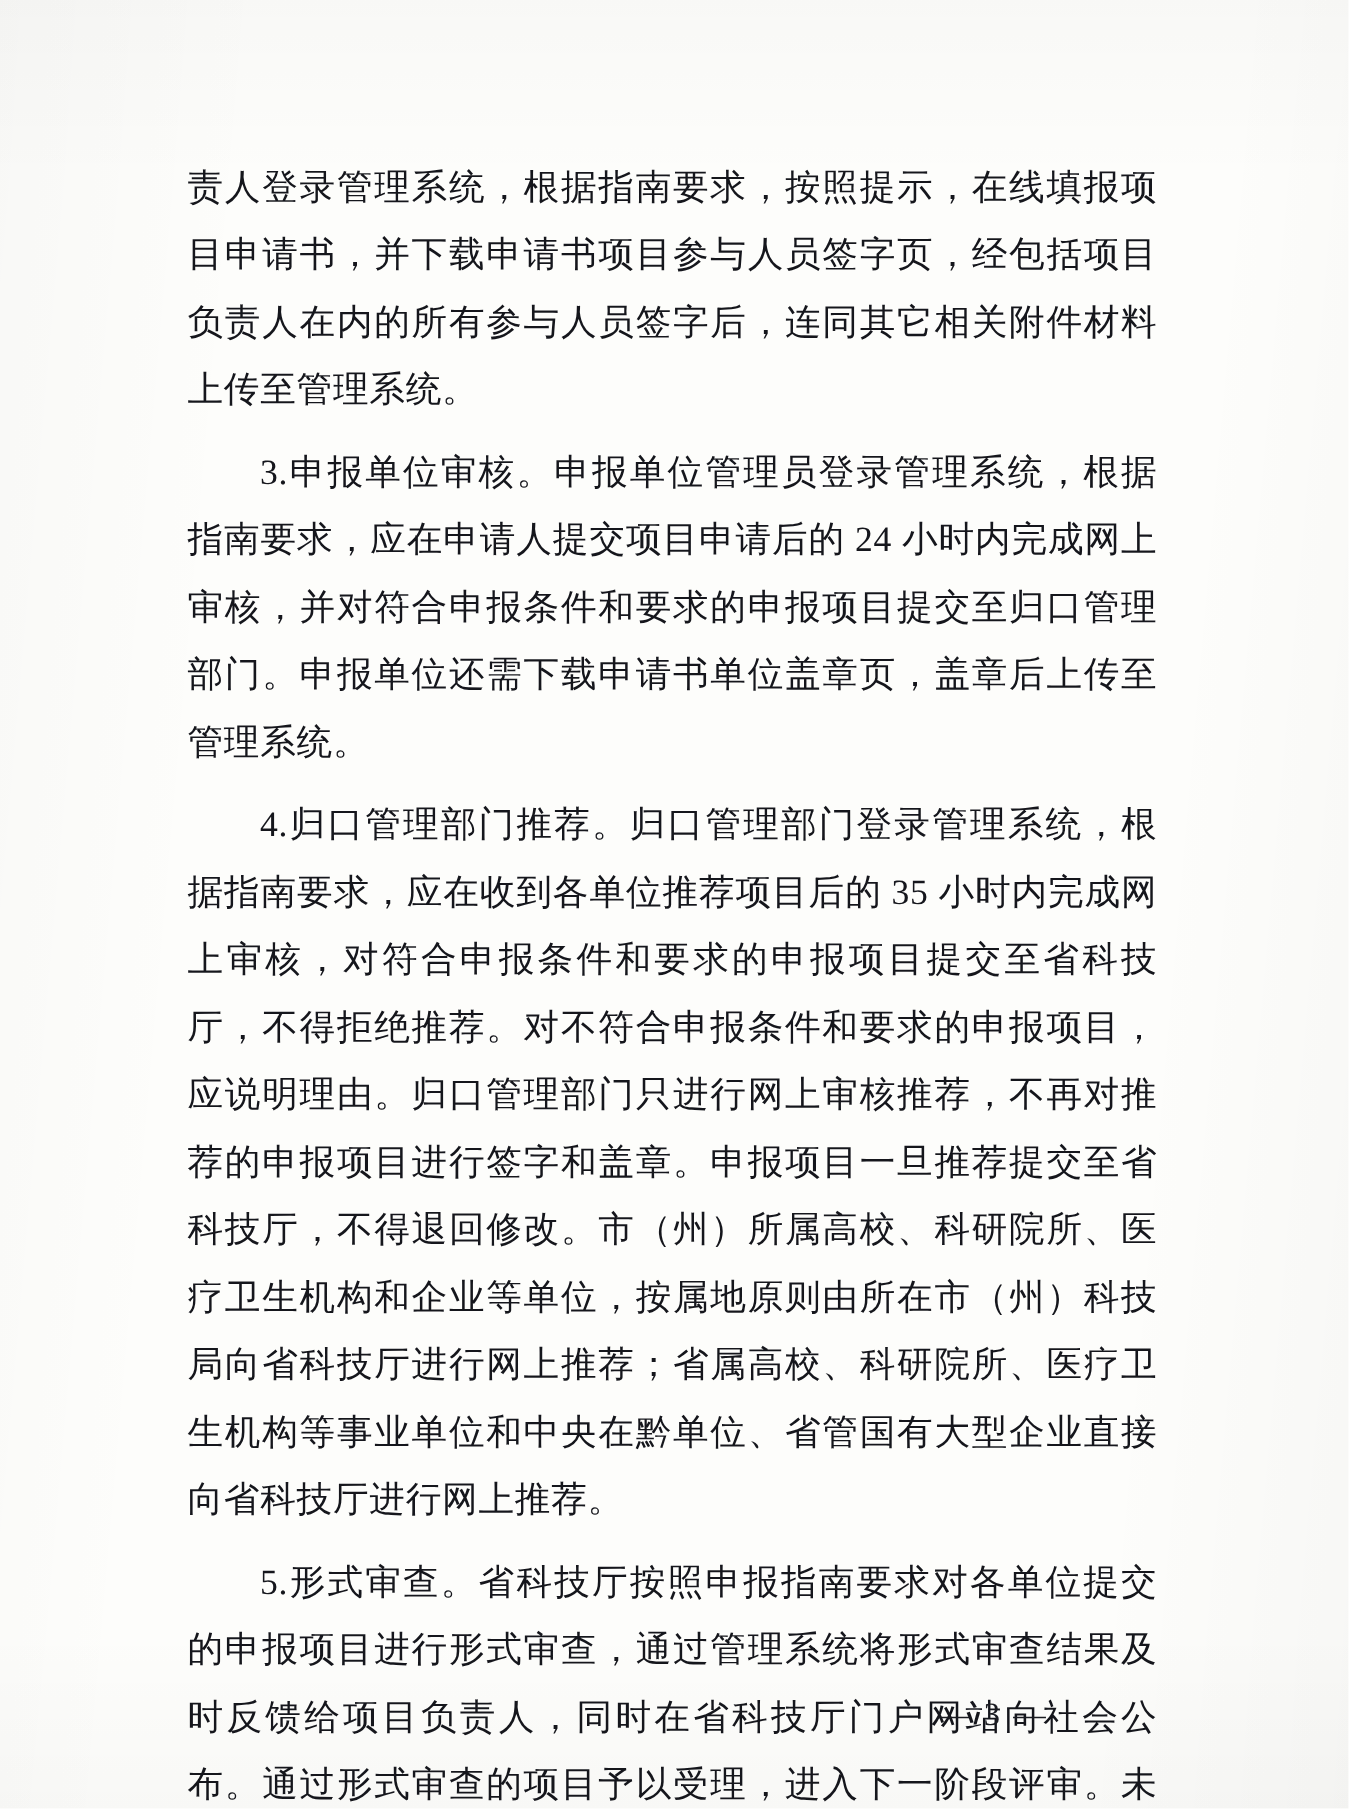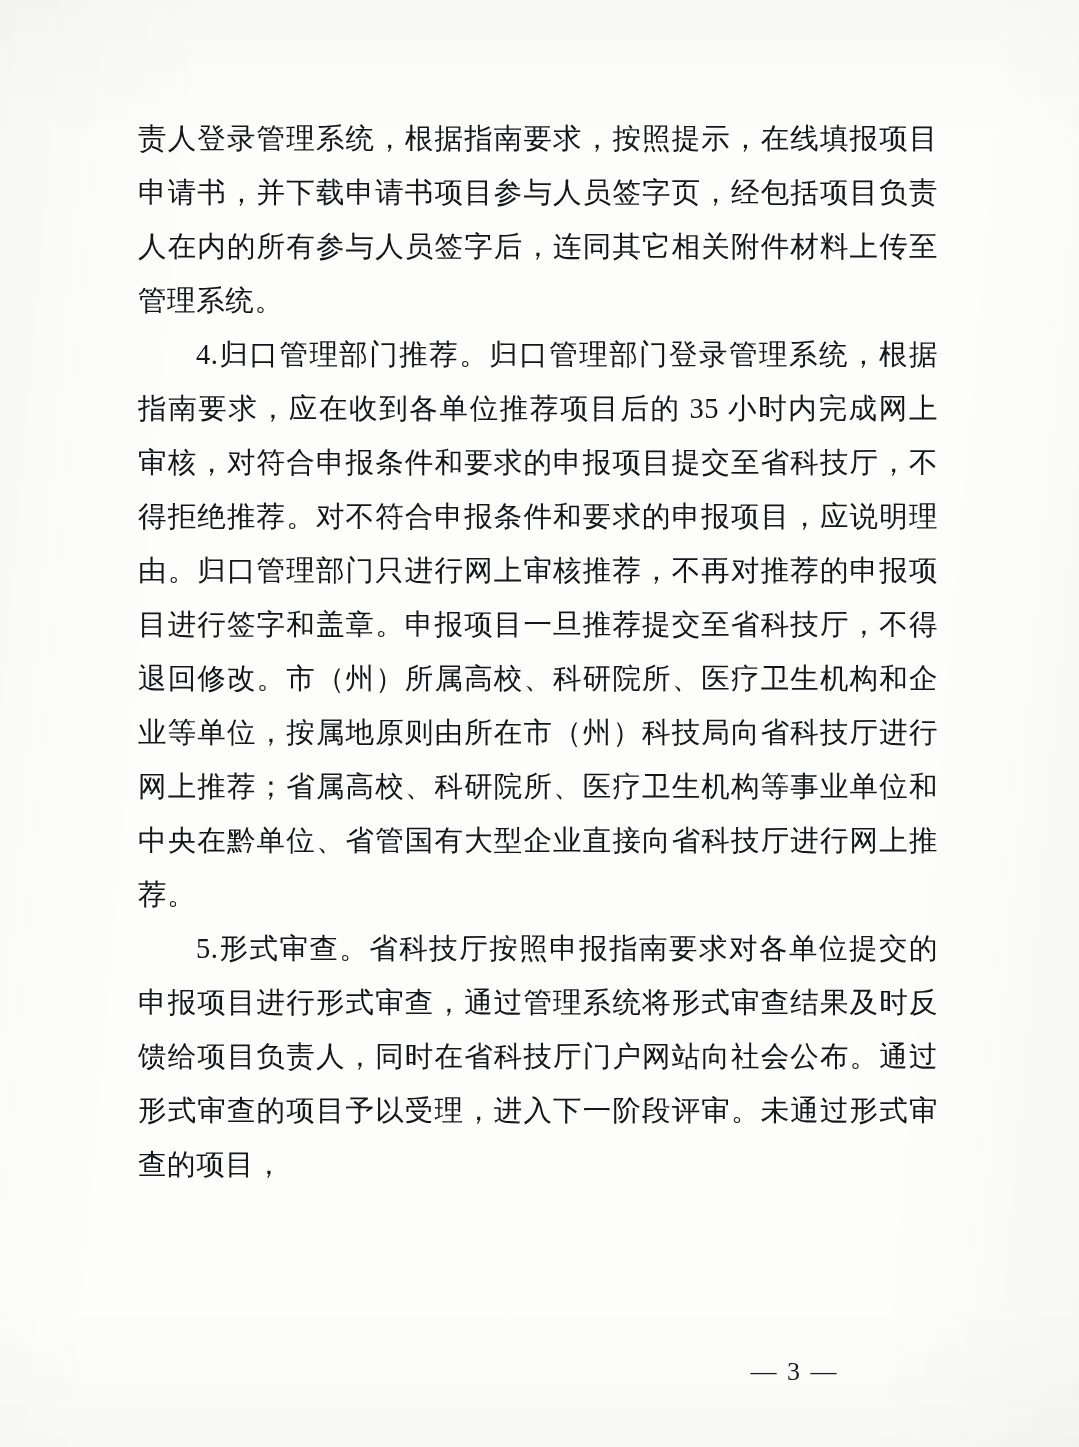--- a/index.html
+++ b/index.html
@@ -27,21 +27,21 @@
       linear-gradient(180deg, rgba(0,0,0,0.02) 0%, rgba(0,0,0,0) 10%, rgba(0,0,0,0) 90%, rgba(0,0,0,0.02) 100%);
     pointer-events: none;
   }
   .doc-body {
     position: absolute;
     left: 138px;
     top: 112px;
     width: 800px;
   }
   p.para {
-    margin: 0;
+    margin: 12px;
     font-size: 28.5px;
     line-height: 54px;
     color: #15161c;
     text-align: justify;
     text-justify: inter-character;
     letter-spacing: 0.6px;
     font-weight: 500;
     text-indent: 0;
   }
   p.para.indent {
@@ -66,20 +66,21 @@
     display: inline-block;
   }
 </style>
 </head>
 <body>
 
 <div class="page">
 
   <div class="doc-body">
     <p class="para">责人登录管理系统，根据指南要求，按照提示，在线填报项目申请书，并下载申请书项目参与人员签字页，经包括项目负责人在内的所有参与人员签字后，连同其它相关附件材料上传至管理系统。</p>
+    <p class="para indent">3.申报单位审核。申报单位管理员登录管理系统，根据指南要求，应在申请人提交项目申请后的 24 小时内完成网上审核，并对符合申报条件和要求的申报项目提交至归口管理部门。申报单位还需下载申请书单位盖章页，盖章后上传至管理系统。</p>
     <p class="para indent">4.归口管理部门推荐。归口管理部门登录管理系统，根据指南要求，应在收到各单位推荐项目后的 35 小时内完成网上审核，对符合申报条件和要求的申报项目提交至省科技厅，不得拒绝推荐。对不符合申报条件和要求的申报项目，应说明理由。归口管理部门只进行网上审核推荐，不再对推荐的申报项目进行签字和盖章。申报项目一旦推荐提交至省科技厅，不得退回修改。市（州）所属高校、科研院所、医疗卫生机构和企业等单位，按属地原则由所在市（州）科技局向省科技厅进行网上推荐；省属高校、科研院所、医疗卫生机构等事业单位和中央在黔单位、省管国有大型企业直接向省科技厅进行网上推荐。</p>
     <p class="para indent">5.形式审查。省科技厅按照申报指南要求对各单位提交的申报项目进行形式审查，通过管理系统将形式审查结果及时反馈给项目负责人，同时在省科技厅门户网站向社会公布。通过形式审查的项目予以受理，进入下一阶段评审。未通过形式审查的项目，</p>
   </div>
 
   <div class="pagenum">
     <span>— 3 —</span>
   </div>
 
 </div>
 

